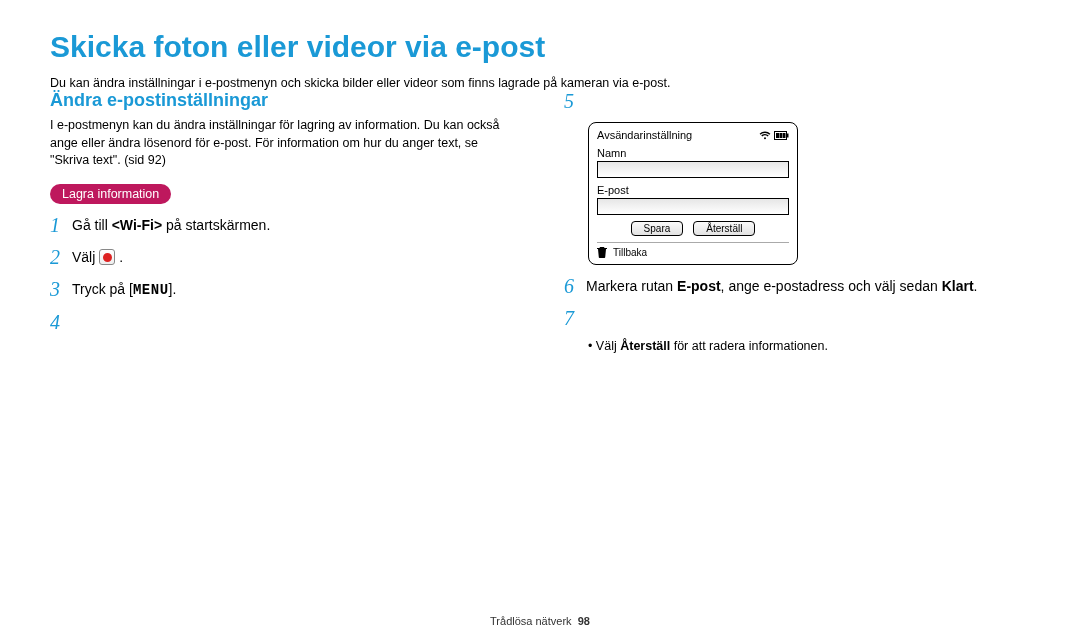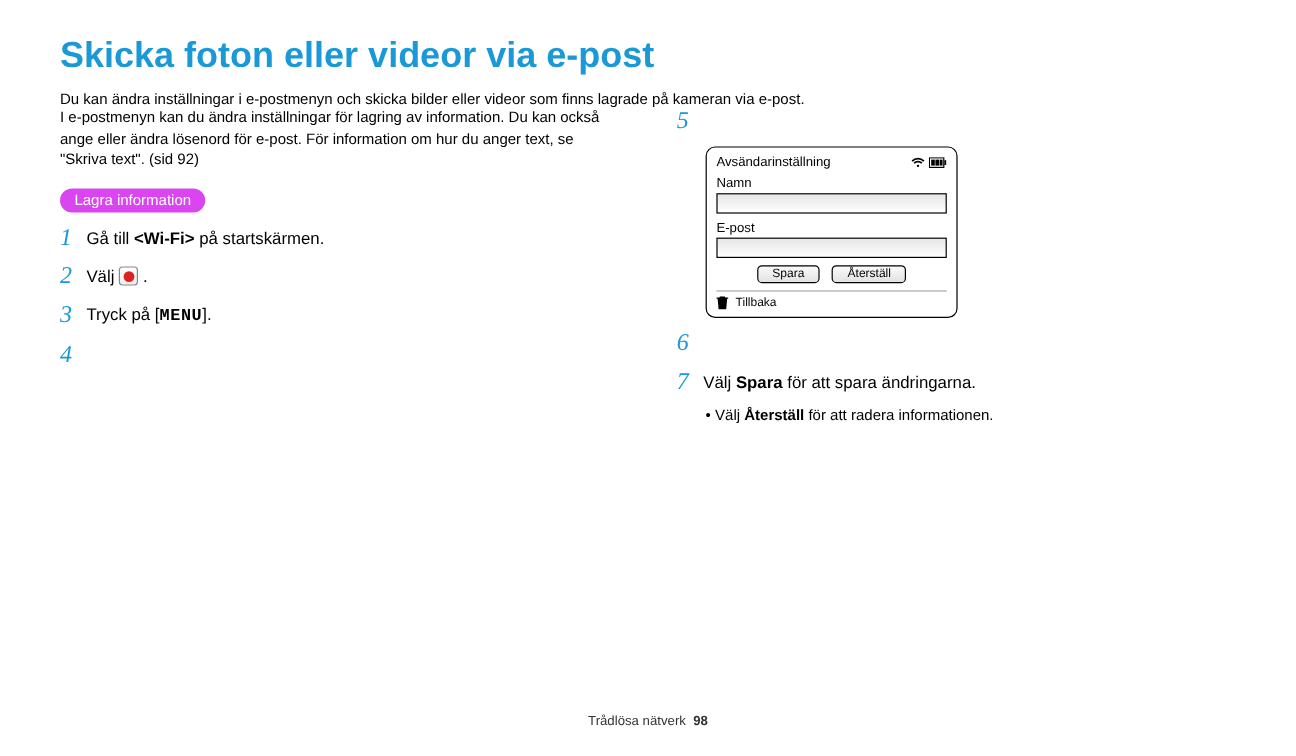--- a/index.html
+++ b/index.html
@@ -34,21 +34,21 @@
     font-weight: bold;
     margin-bottom: 6px;
   }
   .section-intro {
     font-size: 12.5px;
     line-height: 1.4;
     margin-bottom: 14px;
   }
   .pill {
     display: inline-block;
-    background: #d946ef;
+    background: #be185d;
     color: #fff;
     font-size: 12.5px;
     padding: 3px 12px;
     border-radius: 11px;
     margin-bottom: 10px;
   }
   .steps {
     list-style: none;
   }
   .step {
@@ -155,37 +155,38 @@
     display: flex;
     align-items: center;
     gap: 6px;
   }
   .trash-ic {
     width: 10px; height: 12px;
     display: inline-block;
   }
   .page-footer {
     position: absolute;
-    bottom: 23px;
+    bottom: 3px;
     left: 0; right: 0;
     text-align: center;
     font-size: 11px;
     color: #333;
   }
   .page-footer .pnum { font-weight: bold; }
 </style>
 </head>
 <body>
 
 <h1 class="page-title">Skicka foton eller videor via e-post</h1>
 <p class="page-intro">Du kan ändra inställningar i e-postmenyn och skicka bilder eller videor som finns lagrade på kameran via e-post.</p>
 
 <div class="columns">
 
   <div class="col">
+    <h2 class="section-heading">Ändra e-postinställningar</h2>
     <p class="section-intro">I e-postmenyn kan du ändra inställningar för lagring av information. Du kan också ange eller ändra lösenord för e-post. För information om hur du anger text, se "Skriva text". (sid 92)</p>
     <span class="pill">Lagra information</span>
 
     <ol class="steps">
       <li class="step">
         <span class="step-num">1</span>
         <span class="step-text">
           <span>Gå till </span><b>&lt;Wi-Fi&gt;</b><span> på startskärmen.</span>
         </span>
       </li>
@@ -250,26 +251,26 @@
               <path d="M1 3h8l-.8 8.2a.8.8 0 01-.8.8H2.6a.8.8 0 01-.8-.8L1 3zm2-2h4l.5 1H2.5L3 1zM0 2h10v1H0V2z" fill="#000"></path>
             </svg>
         </span>
         <span>Tillbaka</span>
       </div>
     </div>
 
     <ol class="steps">
       <li class="step">
         <span class="step-num">6</span>
+        <span class="step-text">
+          <span>Markera rutan </span><b>E-post</b><span>, ange e-postadress och välj sedan </span><b>Klart</b><span>.</span>
+        </span>
       </li>
       <li class="step">
         <span class="step-num">7</span>
-        <span class="step-text">
-          <span>Välj </span><b>Spara</b><span> för att spara ändringarna.</span>
-        </span>
       </li>
     </ol>
     <p class="sub-bullet">
       <span>Välj </span><b>Återställ</b><span> för att radera informationen.</span>
     </p>
   </div>
 </div>
 
 <div class="page-footer">
   <span>Trådlösa nätverk</span>&nbsp;&nbsp;<span class="pnum">98</span>

